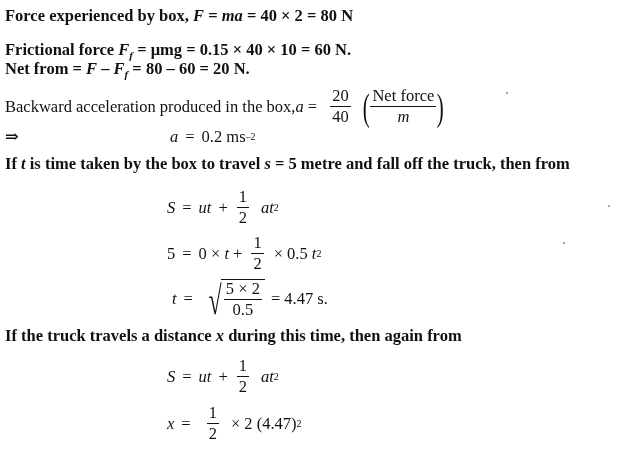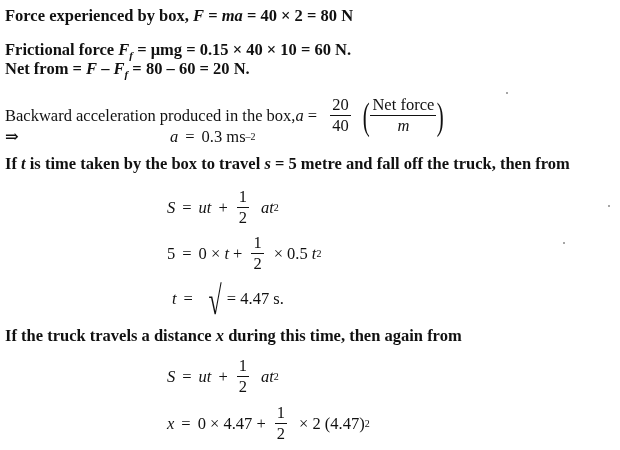--- a/index.html
+++ b/index.html
@@ -33,21 +33,21 @@
   </div>
 
   <div class="line" style="top:40px;">
     <span>Frictional force </span><i>F</i><sub>f</sub><span> = μmg = 0.15 × 40 × 10 = 60 N.</span>
   </div>
 
   <div class="line" style="top:59px;">
     <span>Net from = </span><i>F</i><span> – </span><i>F</i><sub>f</sub><span> = 80 – 60 = 20 N.</span>
   </div>
 
-  <div class="eq" style="left:5px; top:93px;">
+  <div class="eq" style="left:5px; top:84px;">
     <span>Backward acceleration produced in the box, </span>
       <i>a</i>
       <span style="white-space:pre;"> = </span>
     <span class="frac">
       <span class="num">20</span>
       <span class="den">40</span>
     </span>
     <span class="paren">(</span>
     <span class="frac" style="margin:3px -2px;text-align:center;">
       <span class="num">Net force</span>
@@ -55,21 +55,21 @@
     </span>
     <span class="paren">)</span>
   </div>
 
   <div class="line" style="top:127px;">⇒</div>
   <div class="eq" style="left:170px; top:127px;">
     <i>a</i>
       <span class="gap"></span>
       <span>=</span>
       <span class="gap"></span>
-      <span>0.3 ms</span>
+      <span>0.2 ms</span>
       <sup>–2</sup>
   </div>
 
   <div class="line" style="top:154px;">
     <span>If </span><i>t</i><span> is time taken by the box to travel </span><i>s</i><span> = 5 metre and fall off the truck, then from</span>
   </div>
 
   <div class="eq" style="left:167px; top:188px;">
     <i>S</i>
       <span class="gap"></span>
@@ -103,20 +103,26 @@
       <sup>2</sup>
   </div>
 
   <div class="eq" style="left:172px; top:279px;">
     <i>t</i>
       <span class="gap"></span>
       <span>=</span>
       <span class="gap"></span>
     <span class="sqrt">
       <span class="radic">√</span>
+      <span class="body">
+        <span class="frac" style="margin:0;">
+            <span class="num">5 × 2</span>
+            <span class="den">0.5</span>
+          </span>
+      </span>
     </span>
     <span>= 4.47 s.</span>
   </div>
 
   <div class="line" style="top:326px;">
     <span>If the truck travels a distance </span><i>x</i><span> during this time, then again from</span>
   </div>
 
   <div class="eq" style="left:167px; top:357px;">
     <i>S</i>
@@ -132,21 +138,20 @@
       </span>
     <i style="margin-left:3px;">at</i>
       <sup>2</sup>
   </div>
 
   <div class="eq" style="left:167px; top:404px;">
     <i>x</i>
       <span class="gap"></span>
       <span>=</span>
       <span class="gap"></span>
-      <span>0 × 4.47 +</span>
     <span class="frac">
         <span class="num">1</span>
         <span class="den">2</span>
       </span>
     <span style="margin-left:3px;">× 2 (4.47)</span>
       <sup>2</sup>
   </div>
 
   <span class="dot" style="left:506px; top:92px;"></span>
   <span class="dot" style="left:608px; top:205px;"></span>

